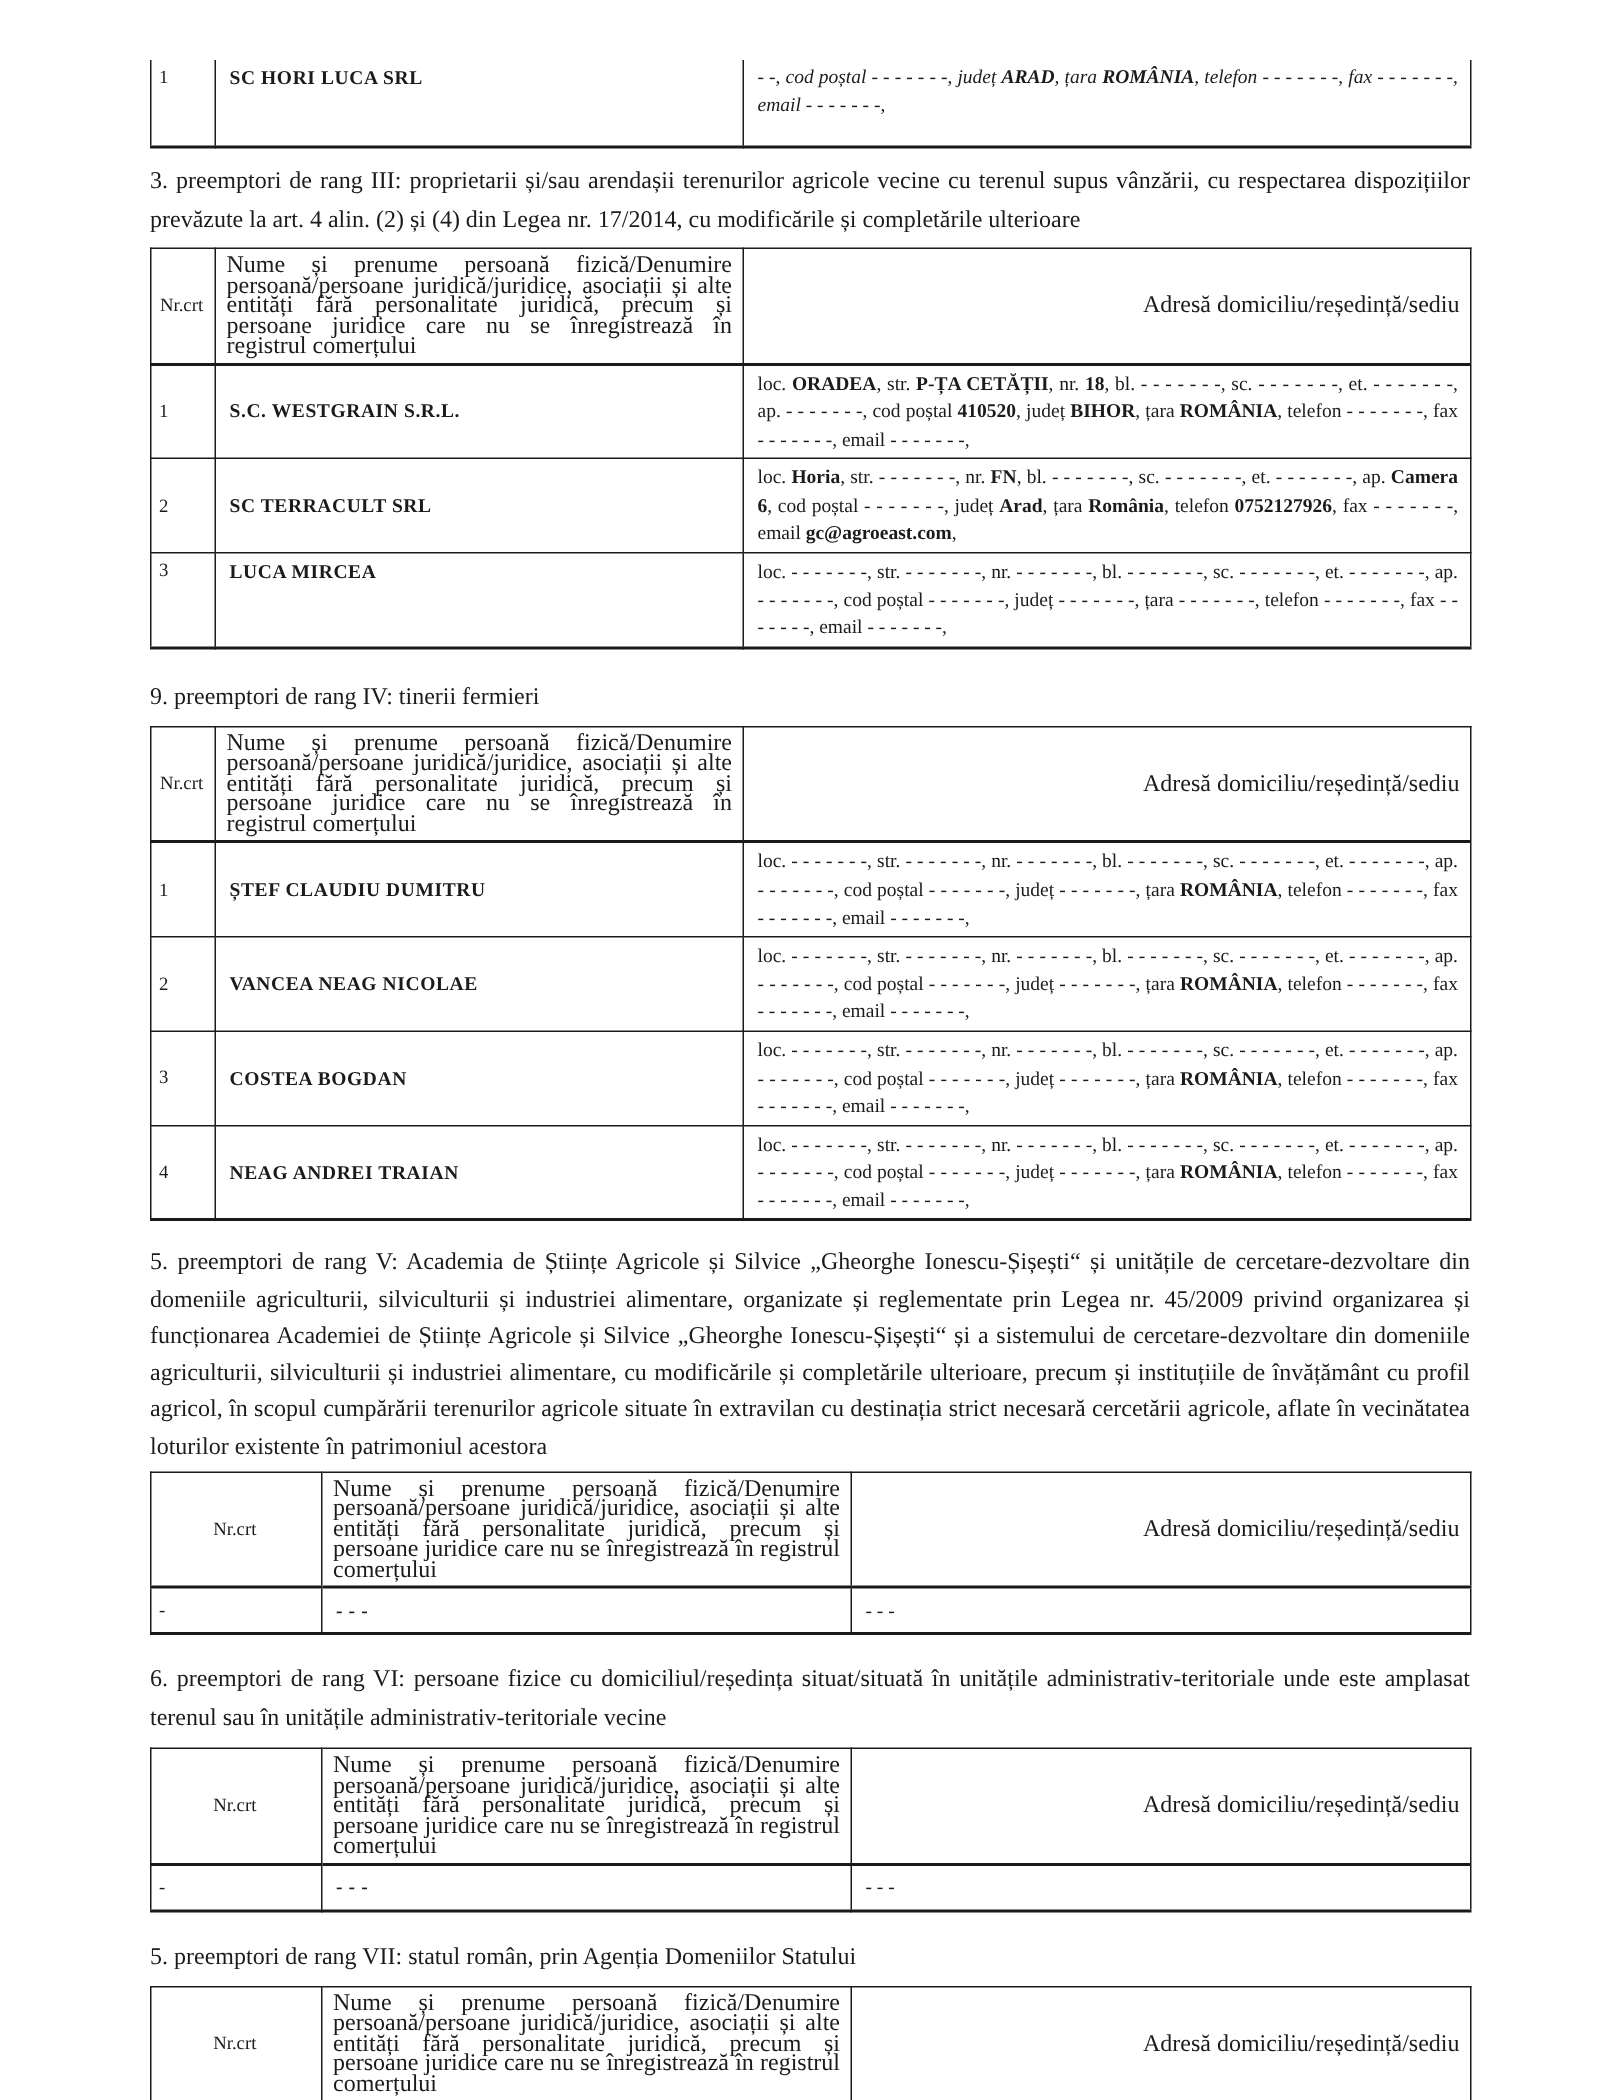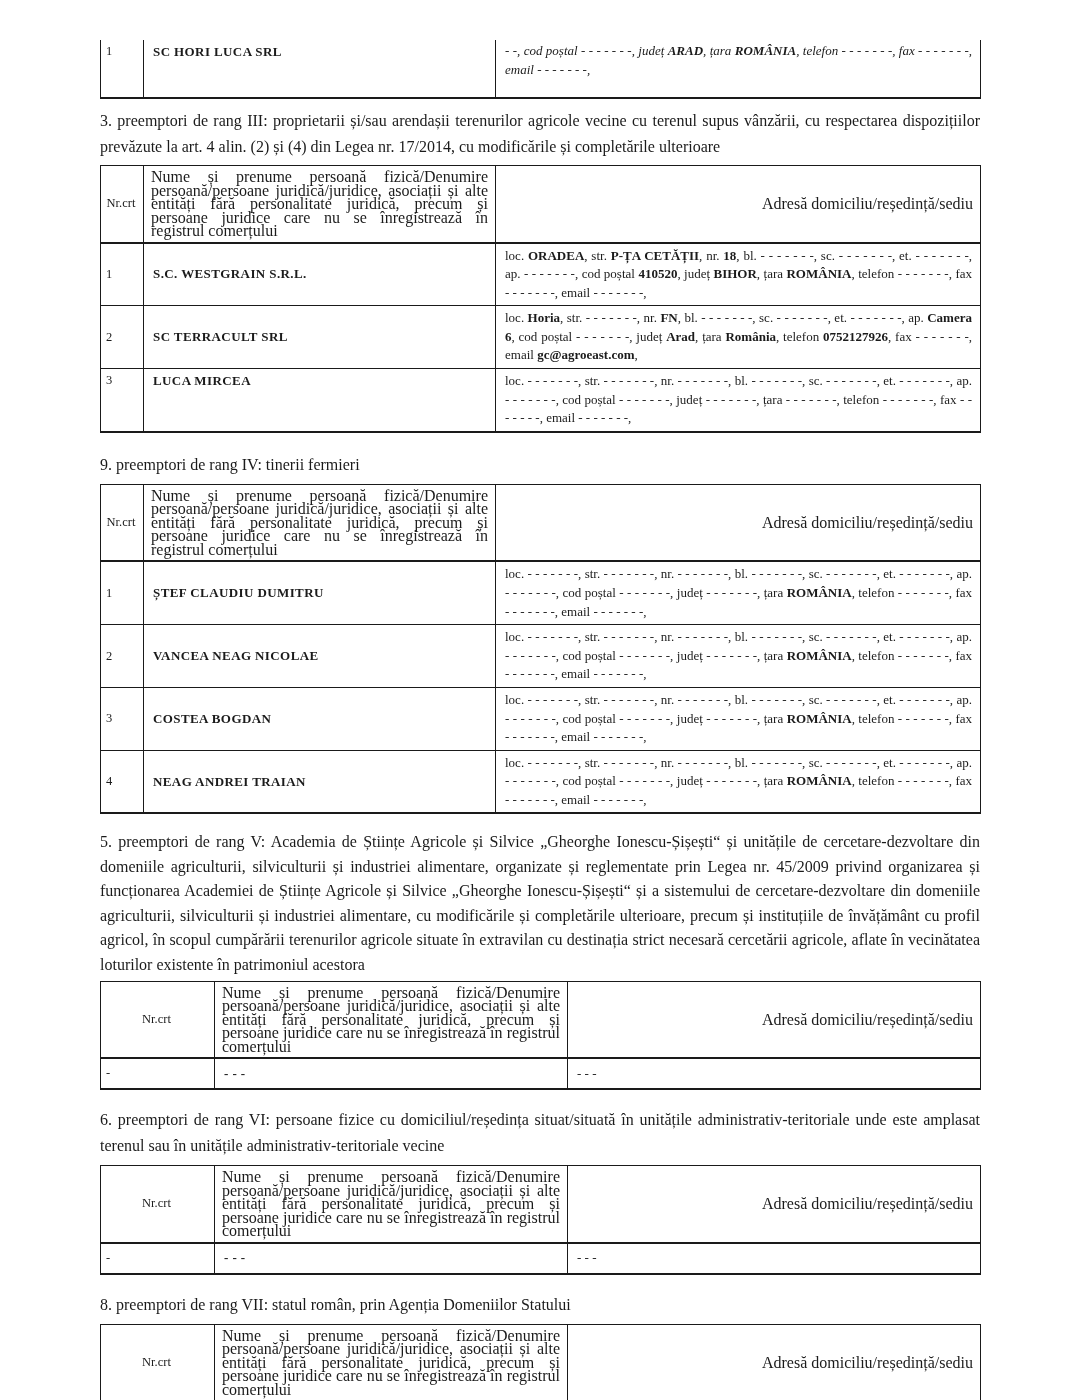--- a/index.html
+++ b/index.html
@@ -175,21 +175,21 @@
     </thead>
     <tbody>
         <tr>
           <td class="col-nr">-</td>
           <td class="col-name">- - -</td>
           <td class="col-addr"><span>- - -</span></td>
         </tr>
       </tbody>
   </table>
 
-  <p class="sec-heading m-sec7">8. preemptori de rang VII: statul român, prin Agenția Domeniilor Statului</p>
+  <p class="sec-heading m-sec7">5. preemptori de rang VII: statul român, prin Agenția Domeniilor Statului</p>
   <table class="doc-table tblB">
     <colgroup>
         <col class="c-nr">
         <col class="c-name">
         <col class="c-addr">
       </colgroup>
     <thead>
       <tr>
         <td class="h-cell h-nr">Nr.crt</td>
         <td class="h-cell">Nume și prenume persoană fizică/Denumire persoană/persoane juridică/juridice, asociații și alte entități fără personalitate juridică, precum și persoane juridice care nu se înregistrează în registrul comerțului</td>

